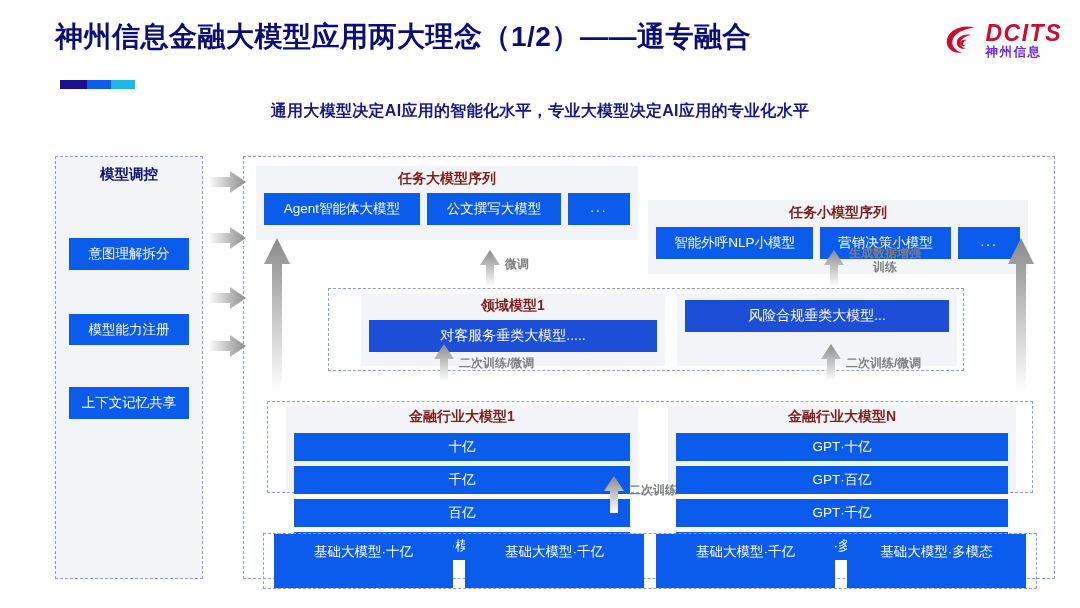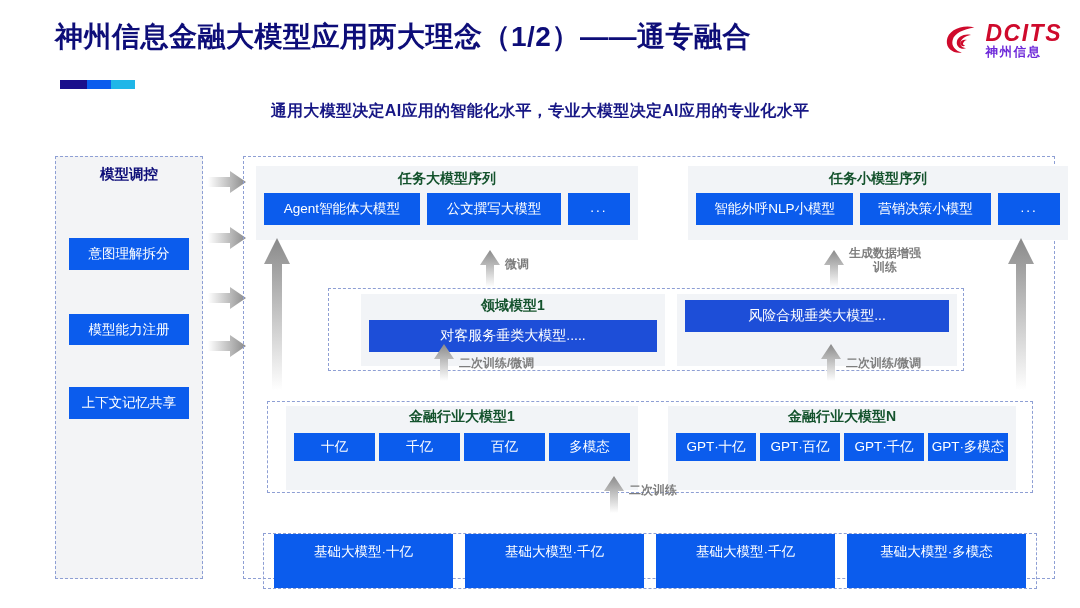--- a/index.html
+++ b/index.html
@@ -120,27 +120,27 @@
 
   
   .task-panel {
     position: absolute;
     top: 9px;
     height: 74px;
     background: #f2f4f7;
     padding: 4px 8px 0 8px;
   }
   .task-panel.left  { left: 12px;  width: 382px; }
-  .task-panel.right { left: 444px; width: 380px; }
+  .task-panel.right { left: 404px; width: 380px; margin-top: 34px; }
 
   .panel-title {
     text-align: center;
     font-size: 14px;
     font-weight: bold;
-    color: #14532d;
+    color: #7f1d1d;
     margin-bottom: 5px;
   }
   .chip-row { display: flex; gap: 7px; }
   .chip {
     background: #0b5ced;
     color: #ffffff;
     font-size: 13.5px;
     text-align: center;
     padding: 7px 4px;
     white-space: nowrap;
@@ -179,21 +179,21 @@
     position: absolute;
     left: 23px; top: 244px;
     width: 766px; height: 92px;
     border: 1.5px dashed #8e9fd4;
   }
   .industry-cell { position: absolute; top: 4px; height: 84px; background: #f2f4f7; padding-top: 2px; }
   .industry-cell.i-left  { left: 18px;  width: 352px; }
   .industry-cell.i-right { left: 400px; width: 348px; }
   .grid2 {
     display: grid;
-    grid-template-columns: 1fr 1fr 1fr 1fr;
+    grid-template-columns: 1fr;
     gap: 5px 4px;
     padding: 2px 8px 0 8px;
   }
   .grid2 .chip { padding: 5px 2px; font-size: 13.5px; }
 
   
   .base-frame {
     position: absolute;
     left: 19px; top: 376px;
     width: 774px; height: 56px;

